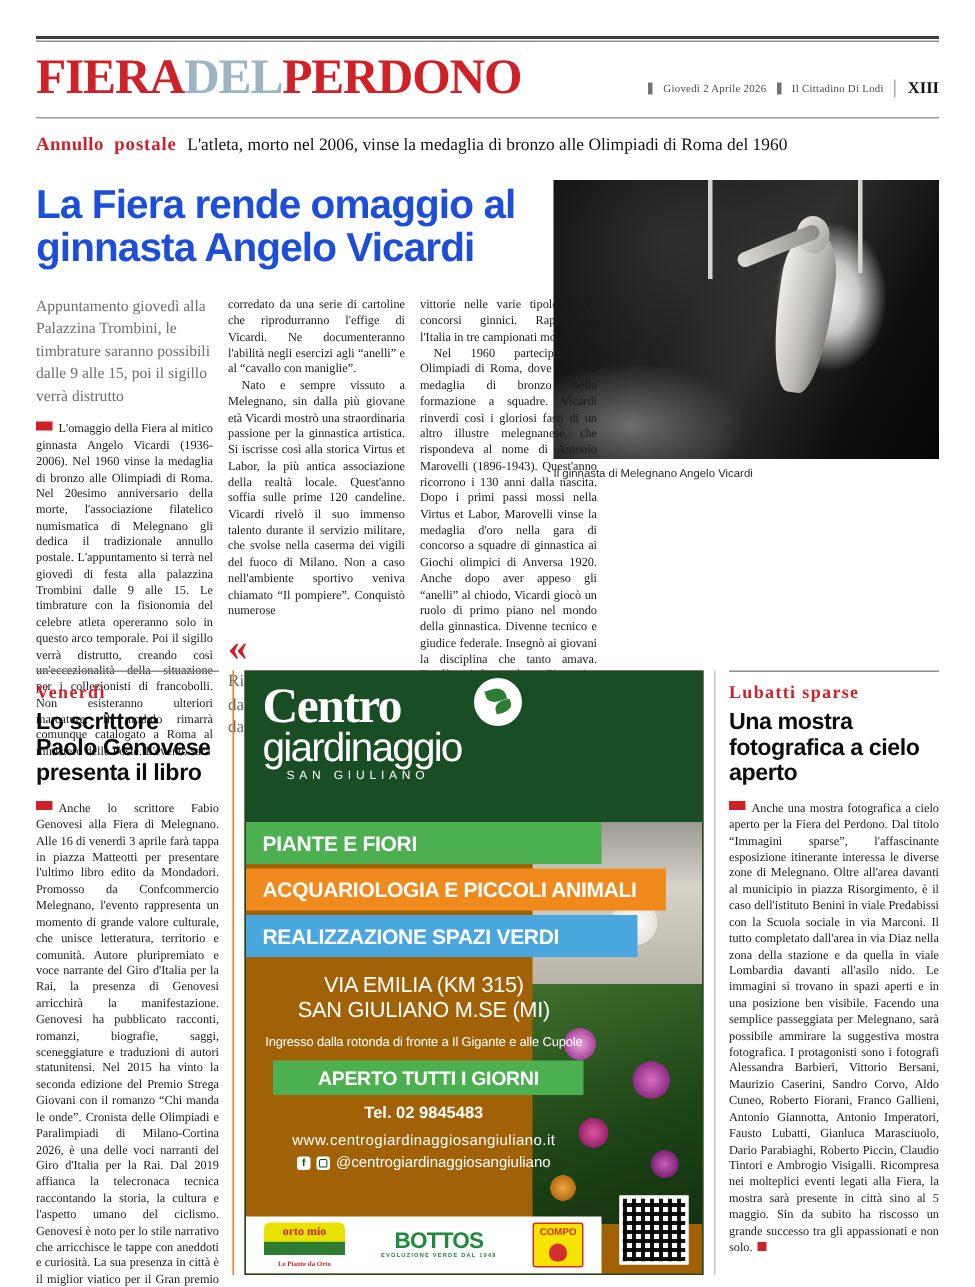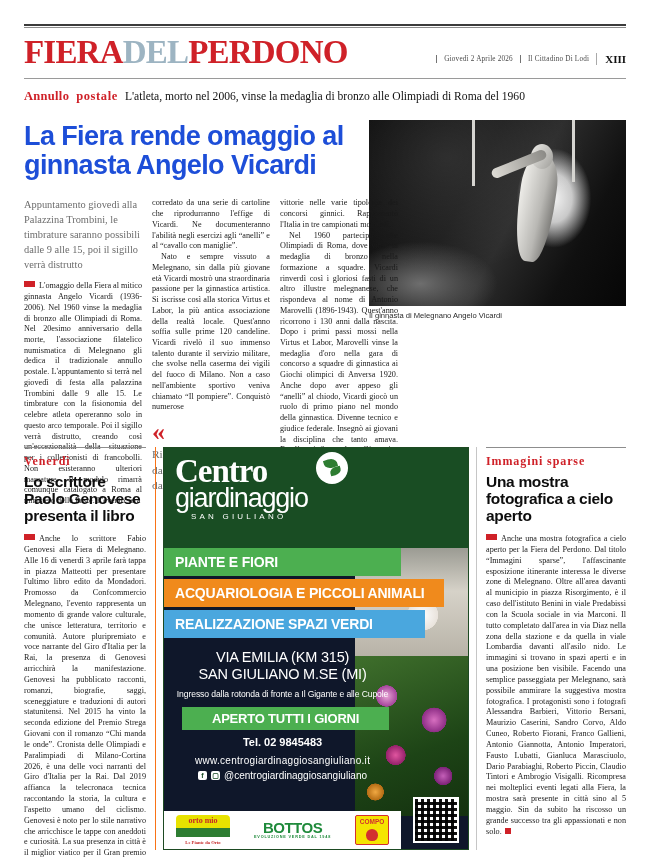--- a/index.html
+++ b/index.html
@@ -17,21 +17,21 @@
   .masthead { position:relative; padding-top:24px; }
   .masthead-rule-top { height:2px; background:#3b3b3b; margin-bottom:1px; }
   .masthead-rule-top2 { height:1px; background:#8d8d8d; margin-bottom:8px; }
   .masthead-row { display:flex; align-items:flex-end; justify-content:space-between; }
   .logo { font-family:"Liberation Serif", serif; font-weight:bold; font-size:33px;
           letter-spacing:-0.8px; line-height:1; }
   .logo .red { color:#cf2128; }
   .logo .grey { color:#9db4c2; }
   .meta { display:flex; align-items:center; font-size:7.2px; color:#4a4a4a;
           letter-spacing:0.2px; padding-bottom:4px; }
-  .meta span.cell { padding:0 7px; border-left:1px solid #737373; white-space:nowrap; }
+  .meta span.cell { padding:0 7px; border-left:3px solid #737373; white-space:nowrap; }
   .meta span.pageno { padding:0 0 0 8px; border-left:1px solid #a9a9a9;
           font-weight:bold; font-size:11px; color:#111; letter-spacing:0; }
   .masthead-rule-bot { height:1px; background:#9a9a9a; margin-top:9px; }
 
   
   .kicker-wrap { margin-top:10px; display:flex; align-items:baseline; gap:7px; }
   .kicker-a { color:#cf2128; font-weight:bold; font-size:12.5px; letter-spacing:0.3px; }
   .kicker-b { color:#cf2128; font-weight:bold; font-size:12.5px; letter-spacing:0.6px; }
   .kicker-text { font-size:11.6px; color:#111; }
 
@@ -94,21 +94,21 @@
   .mid-col { flex:1; padding:0 7px; }
 
   .sec-kicker { color:#cf2128; font-weight:bold; font-size:12px; letter-spacing:0.9px;
                 margin-top:6px; font-family:"Liberation Serif", serif; }
   .sec-head { font-family:"Liberation Sans", sans-serif; font-weight:bold;
               font-size:15.5px; line-height:1.1; letter-spacing:-0.3px; margin-top:4px; color:#0d0d0d; }
   .sec-body { font-size:8.2px; line-height:1.32; text-align:justify; margin-top:10px; color:#1a1a1a; hyphens:auto; }
 
   
   .ad { position:relative; width:100%; height:100%; border:1px solid #1d4a22;
-        background:#0f172a; overflow:hidden; }
+        background:#a16207; overflow:hidden; }
   .ad-topband { position:relative; height:100px; background:#194d23; }
   .ad-photo1 { position:absolute; right:0; top:0; width:113px; height:140px;
     background:
       radial-gradient(circle 16px at 30% 30%, #e02020 0%, #9f0f12 70%, rgba(0,0,0,0) 72%),
       radial-gradient(circle 20px at 72% 42%, #e81f22 0%, #a50f13 72%, rgba(0,0,0,0) 74%),
       radial-gradient(circle 13px at 45% 70%, #d91a1d 0%, #93080c 70%, rgba(0,0,0,0) 72%),
       radial-gradient(circle 11px at 85% 78%, #c9161a 0%, #8c0a0e 70%, rgba(0,0,0,0) 72%),
       linear-gradient(160deg,#2f5c22,#14360f 60%,#0d2b0b);
   }
   .ad-logo { position:absolute; left:11px; top:8px; color:#fff; }
@@ -309,21 +309,21 @@
             <div class="f"></div>
           </div>
         </div>
 
         <div class="qr"></div>
       </div>
     </div>
 
     <div class="right-col">
       <div class="sec-rule"></div>
-      <div class="sec-kicker">Immagini sparse</div>
+      <div class="sec-kicker">Lubatti sparse</div>
       <div class="sec-head">Una mostra fotografica a cielo aperto</div>
       <div class="sec-body">
         <span class="sq"></span><span>Anche una mostra fotografica a cielo aperto per la Fiera del Perdono. Dal titolo “Immagini sparse”, l'affascinante esposizione itinerante interessa le diverse zone di Melegnano. Oltre all'area davanti al municipio in piazza Risorgimento, è il caso dell'istituto Benini in viale Predabissi con la Scuola sociale in via Marconi. Il tutto completato dall'area in via Diaz nella zona della stazione e da quella in viale Lombardia davanti all'asilo nido. Le immagini si trovano in spazi aperti e in una posizione ben visibile. Facendo una semplice passeggiata per Melegnano, sarà possibile ammirare la suggestiva mostra fotografica. I protagonisti sono i fotografi Alessandra Barbieri, Vittorio Bersani, Maurizio Caserini, Sandro Corvo, Aldo Cuneo, Roberto Fiorani, Franco Gallieni, Antonio Giannotta, Antonio Imperatori, Fausto Lubatti, Gianluca Marasciuolo, Dario Parabiaghi, Roberto Piccin, Claudio Tintori e Ambrogio Visigalli. Ricompresa nei molteplici eventi legati alla Fiera, la mostra sarà presente in città sino al 5 maggio. Sin da subito ha riscosso un grande successo tra gli appassionati e non solo.</span><span class="endsq"></span>
       </div>
     </div>
 
   </div>
 </div>
 
 </body></html>

